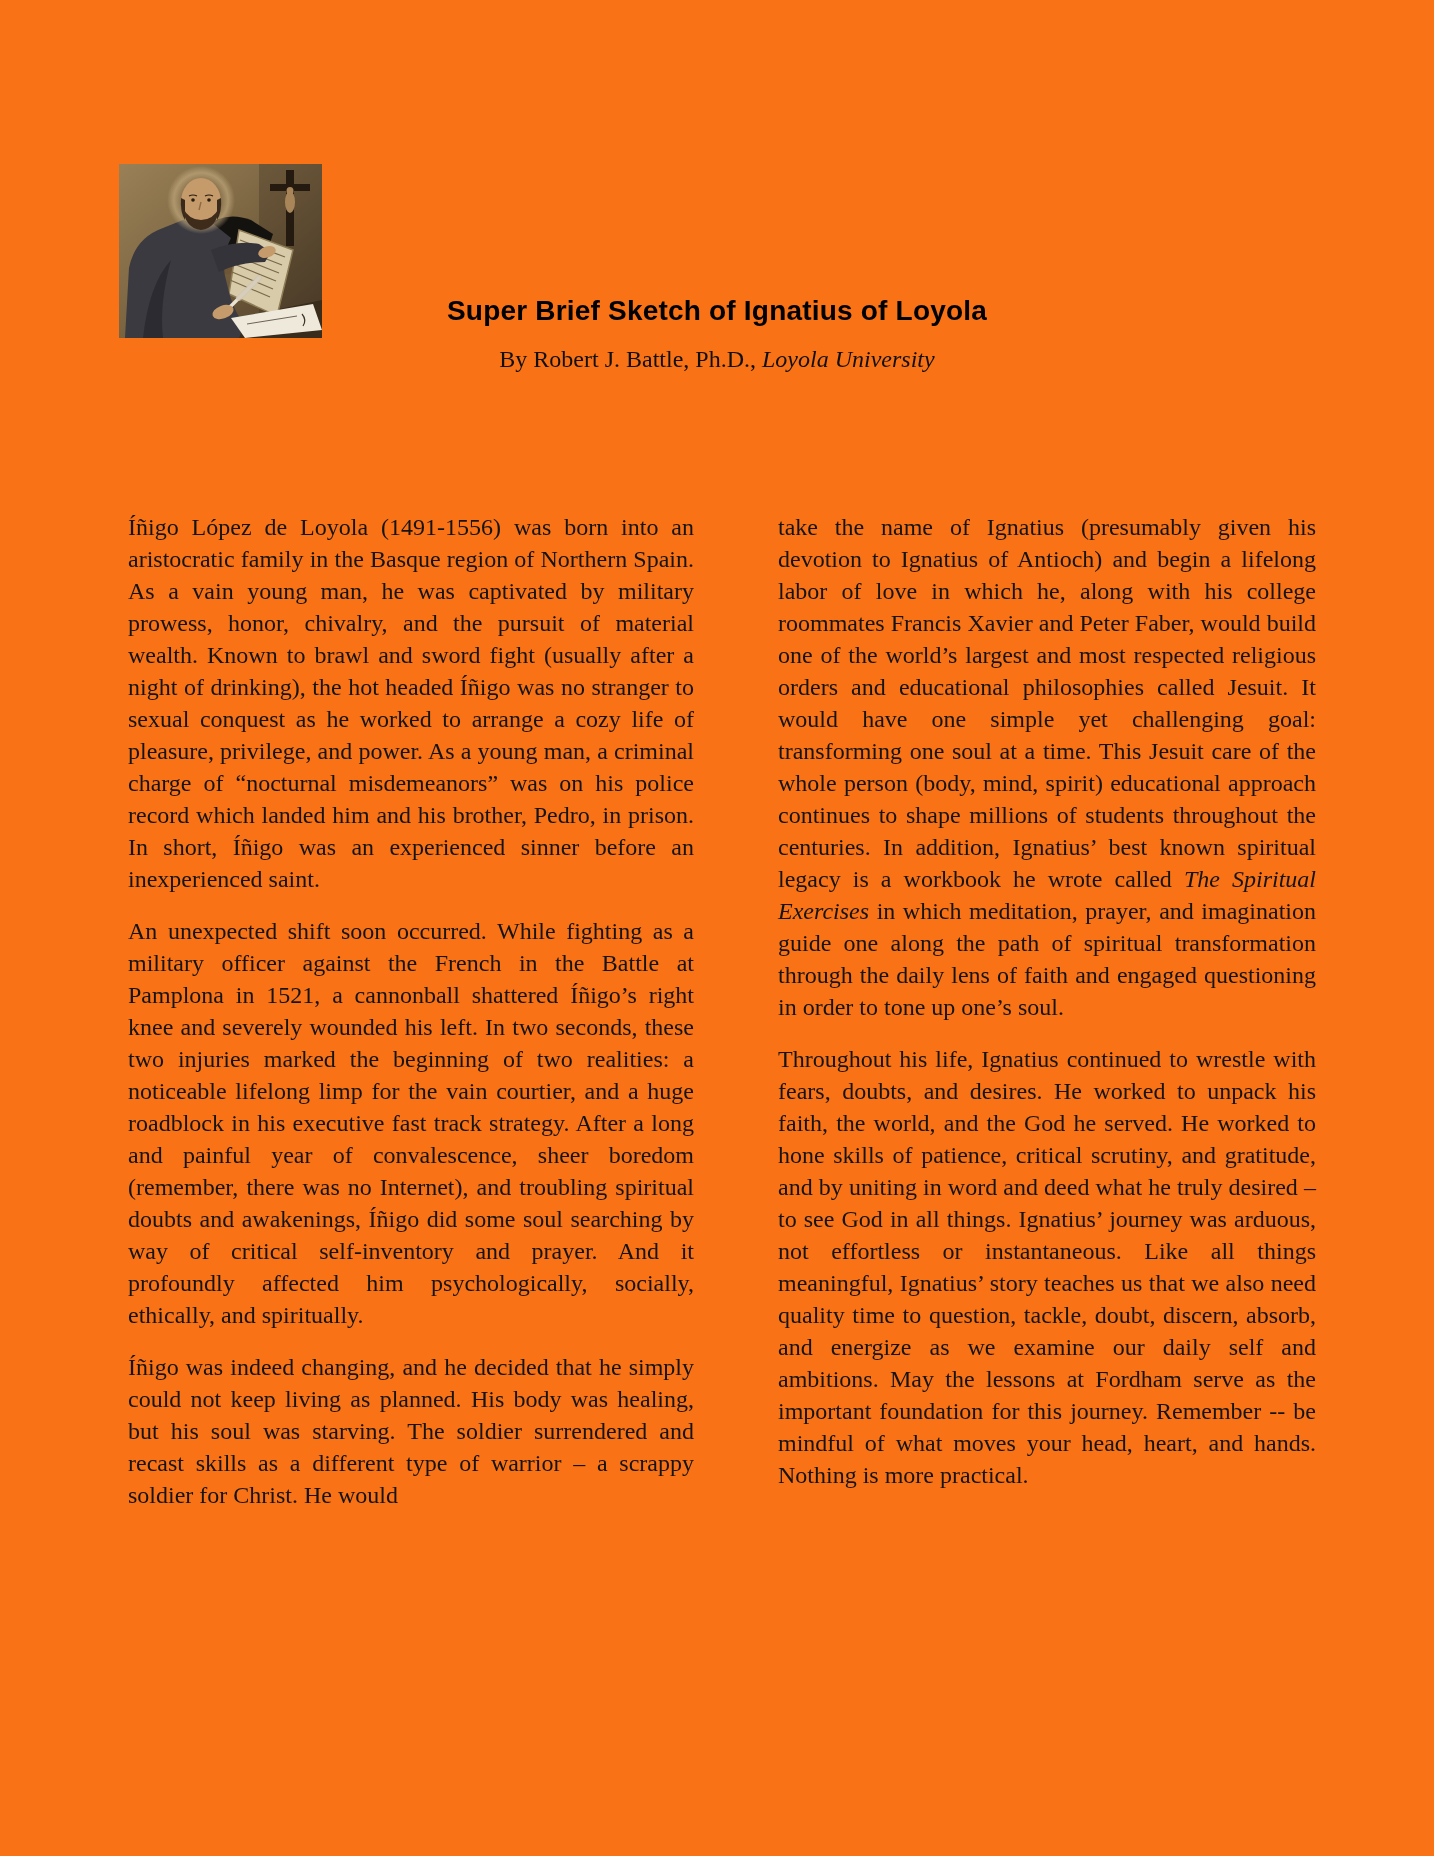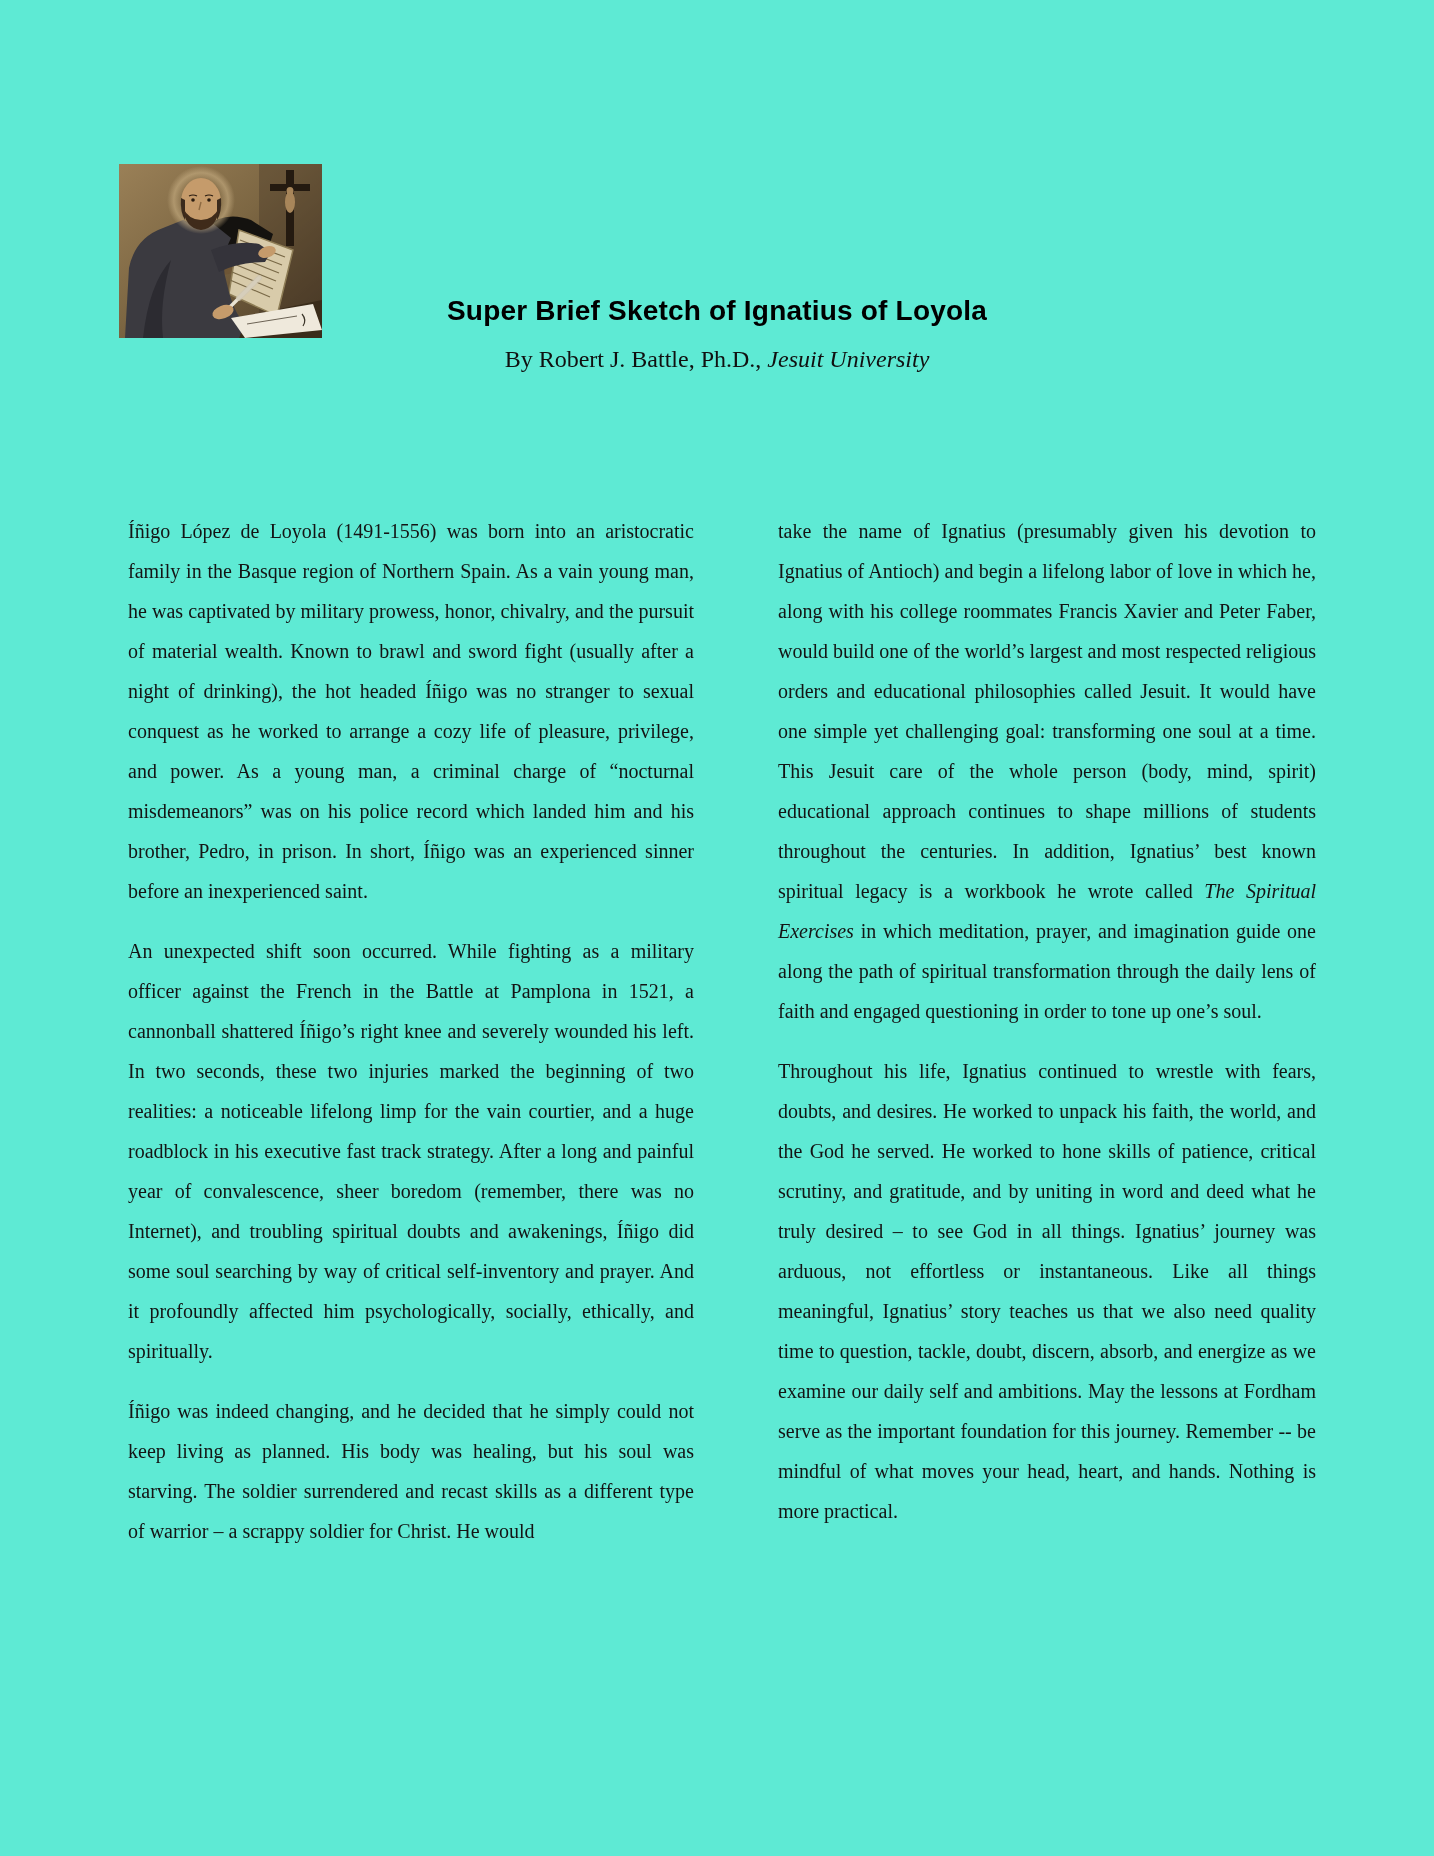--- a/index.html
+++ b/index.html
@@ -1,20 +1,20 @@
 <!DOCTYPE html>
 <html><head>
 <meta charset="utf-8">
 <style>
   html, body { margin: 0; padding: 0; background: #ffffff; }
   .page {
     position: relative;
     width: 1434px;
     height: 1856px;
-    background: #5eead4;
+    background: #f97316;
     font-family: "Liberation Serif", serif;
     color: #141414;
     overflow: hidden;
   }
   .portrait {
     position: absolute;
     left: 119px;
     top: 164px;
     width: 203px;
     height: 174px;
@@ -40,22 +40,22 @@
   .byline {
     font-size: 24px;
     line-height: 28px;
     margin: 17px 0 0 0;
     color: #101010;
   }
   .byline em { font-style: italic; }
   .col {
     position: absolute;
     top: 511px;
-    font-size: 20px;
-    line-height: 40px;
+    font-size: 24px;
+    line-height: 32px;
     text-align: justify;
     color: #141414;
   }
   .col-left  { left: 128px; width: 566px; }
   .col-right { left: 778px; width: 538px; }
   .para { margin: 0 0 20px 0; }
   .para:last-child { margin-bottom: 0; }
   .book-title { font-style: italic; }
 </style>
 </head>
@@ -124,21 +124,21 @@
       </g>
 
       <path d="M112 154 L194 140 L203 166 L126 174 Z" fill="#efe9dc"></path>
       <path d="M128 160 L178 152" stroke="#6b6254" stroke-width="1" fill="none"></path>
       <path d="M183 150 Q188 156 184 162" stroke="#3a3428" stroke-width="1.2" fill="none"></path>
     </svg>
   </figure>
 
   <header class="heading">
     <h1 class="title">Super Brief Sketch of Ignatius of Loyola</h1>
-    <p class="byline"><span>By Robert J. Battle, Ph.D., </span><em>Jesuit University</em></p>
+    <p class="byline"><span>By Robert J. Battle, Ph.D., </span><em>Loyola University</em></p>
   </header>
 
   <section class="col col-left">
     <p class="para">Íñigo López de Loyola (1491-1556) was born into an aristocratic family in the Basque region of Northern Spain. As a vain young man, he was captivated by military prowess, honor, chivalry, and the pursuit of material wealth. Known to brawl and sword fight (usually after a night of drinking), the hot headed Íñigo was no stranger to sexual conquest as he worked to arrange a cozy life of pleasure, privilege, and power. As a young man, a criminal charge of “nocturnal misdemeanors” was on his police record which landed him and his brother, Pedro, in prison. In short, Íñigo was an experienced sinner before an inexperienced saint.</p>
     <p class="para">An unexpected shift soon occurred. While fighting as a military officer against the French in the Battle at Pamplona in 1521, a cannonball shattered Íñigo’s right knee and severely wounded his left. In two seconds, these two injuries marked the beginning of two realities: a noticeable lifelong limp for the vain courtier, and a huge roadblock in his executive fast track strategy. After a long and painful year of convalescence, sheer boredom (remember, there was no Internet), and troubling spiritual doubts and awakenings, Íñigo did some soul searching by way of critical self-inventory and prayer. And it profoundly affected him psychologically, socially, ethically, and spiritually.</p>
     <p class="para">Íñigo was indeed changing, and he decided that he simply could not keep living as planned. His body was healing, but his soul was starving. The soldier surrendered and recast skills as a different type of warrior – a scrappy soldier for Christ. He would</p>
   </section>
 
   <section class="col col-right">
     <p class="para"><span>take the name of Ignatius (presumably given his devotion to Ignatius of Antioch) and begin a lifelong labor of love in which he, along with his college roommates Francis Xavier and Peter Faber, would build one of the world’s largest and most respected religious orders and educational philosophies called Jesuit. It would have one simple yet challenging goal: transforming one soul at a time. This Jesuit care of the whole person (body, mind, spirit) educational approach continues to shape millions of students throughout the centuries. In addition, Ignatius’ best known spiritual legacy is a workbook he wrote called </span><em class="book-title">The Spiritual Exercises</em><span> in which meditation, prayer, and imagination guide one along the path of spiritual transformation through the daily lens of faith and engaged questioning in order to tone up one’s soul.</span></p>

